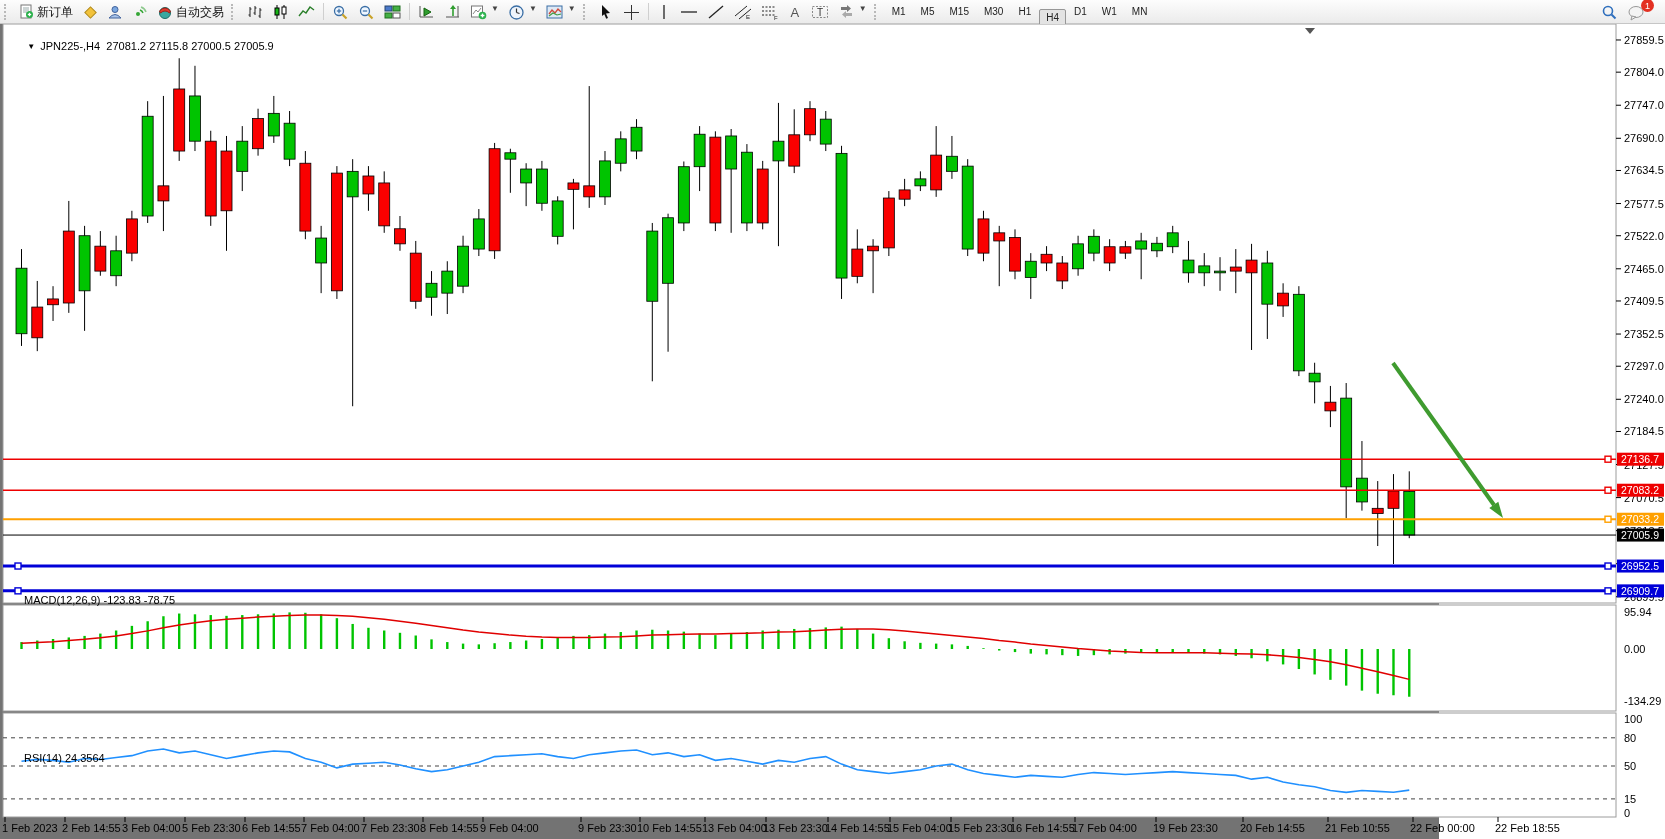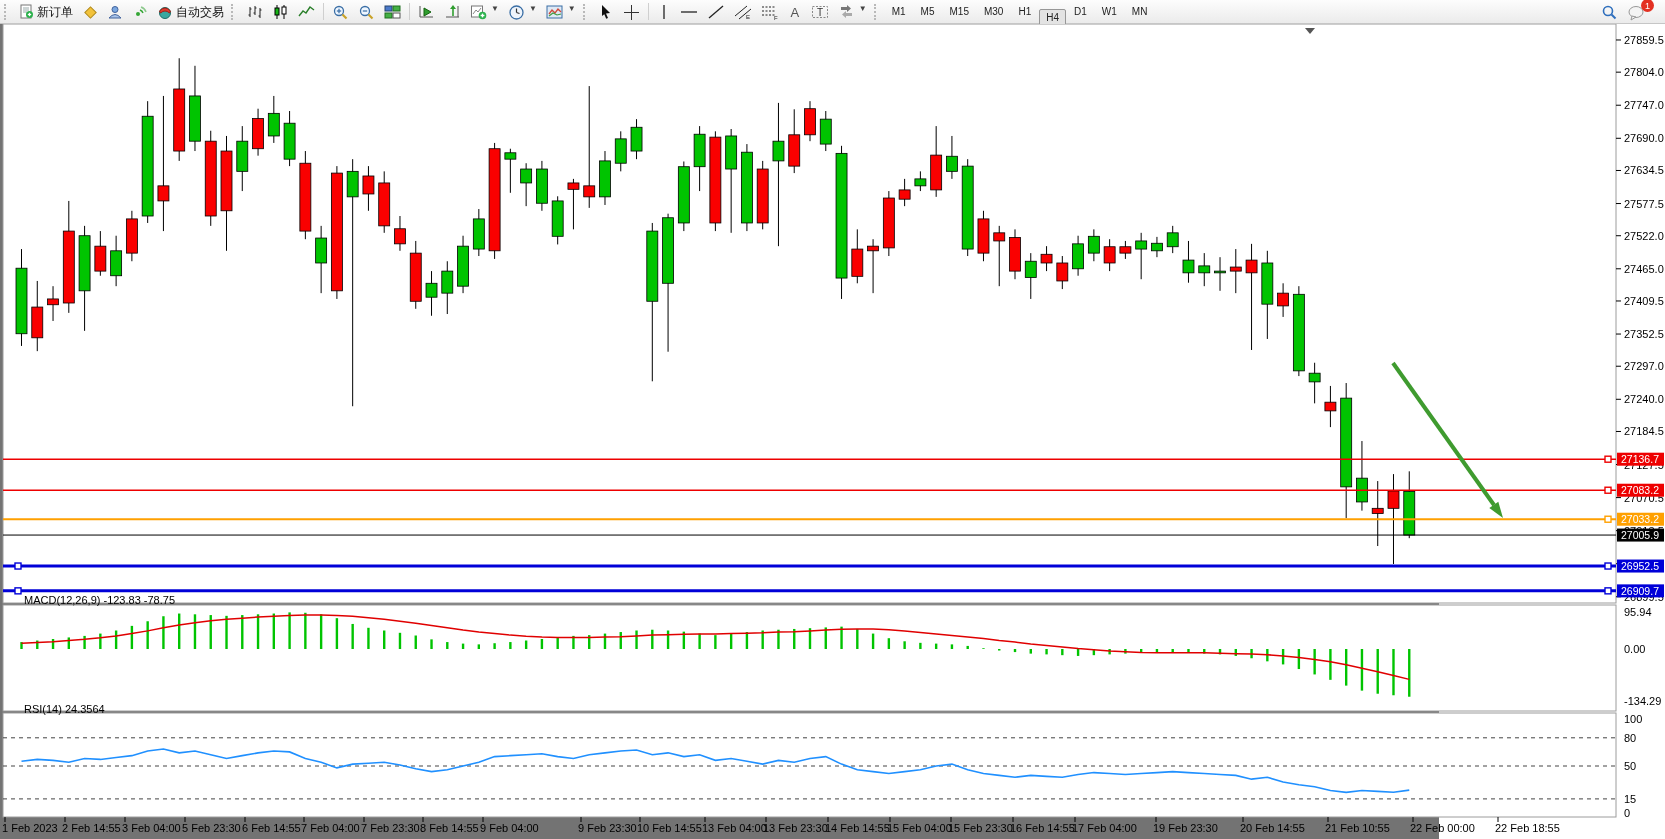--- a/index.html
+++ b/index.html
@@ -684,16 +684,19 @@
           <rect x="1617" y="560.3579999999992" width="47" height="13" fill="#0000d8"></rect>
           <text x="1640" y="570.8579999999992" font-size="10.5" fill="#fff" text-anchor="middle">26909.7</text>
         </g>
         <g>
           <line x1="1393" y1="339" x2="1494" y2="481" stroke="#3f9b2f" stroke-width="4"></line>
           <polygon points="1503 494 1489.3 484.1 1498.3 477.7" fill="#3f9b2f"></polygon>
         </g>
         <polygon points="1305,4 1315,4 1310,10" fill="#555"></polygon>
       </svg>
 
+    <div class="ovl" style="top:4px;left:9px;">
+      <span class="title-caret">▼</span><span>JPN225-,H4</span>  <span>27081.2 27115.8 27000.5 27005.9</span>
+    </div>
     <div class="ovl" style="top:570px;left:24px;">MACD(12,26,9) -123.83 -78.75</div>
-    <div class="ovl" style="top:679px;left:24px;">RSI(14) 24.3564</div>
+    <div class="ovl" style="top:728px;left:24px;">RSI(14) 24.3564</div>
   </div>
 </div>
 
 </body></html>

